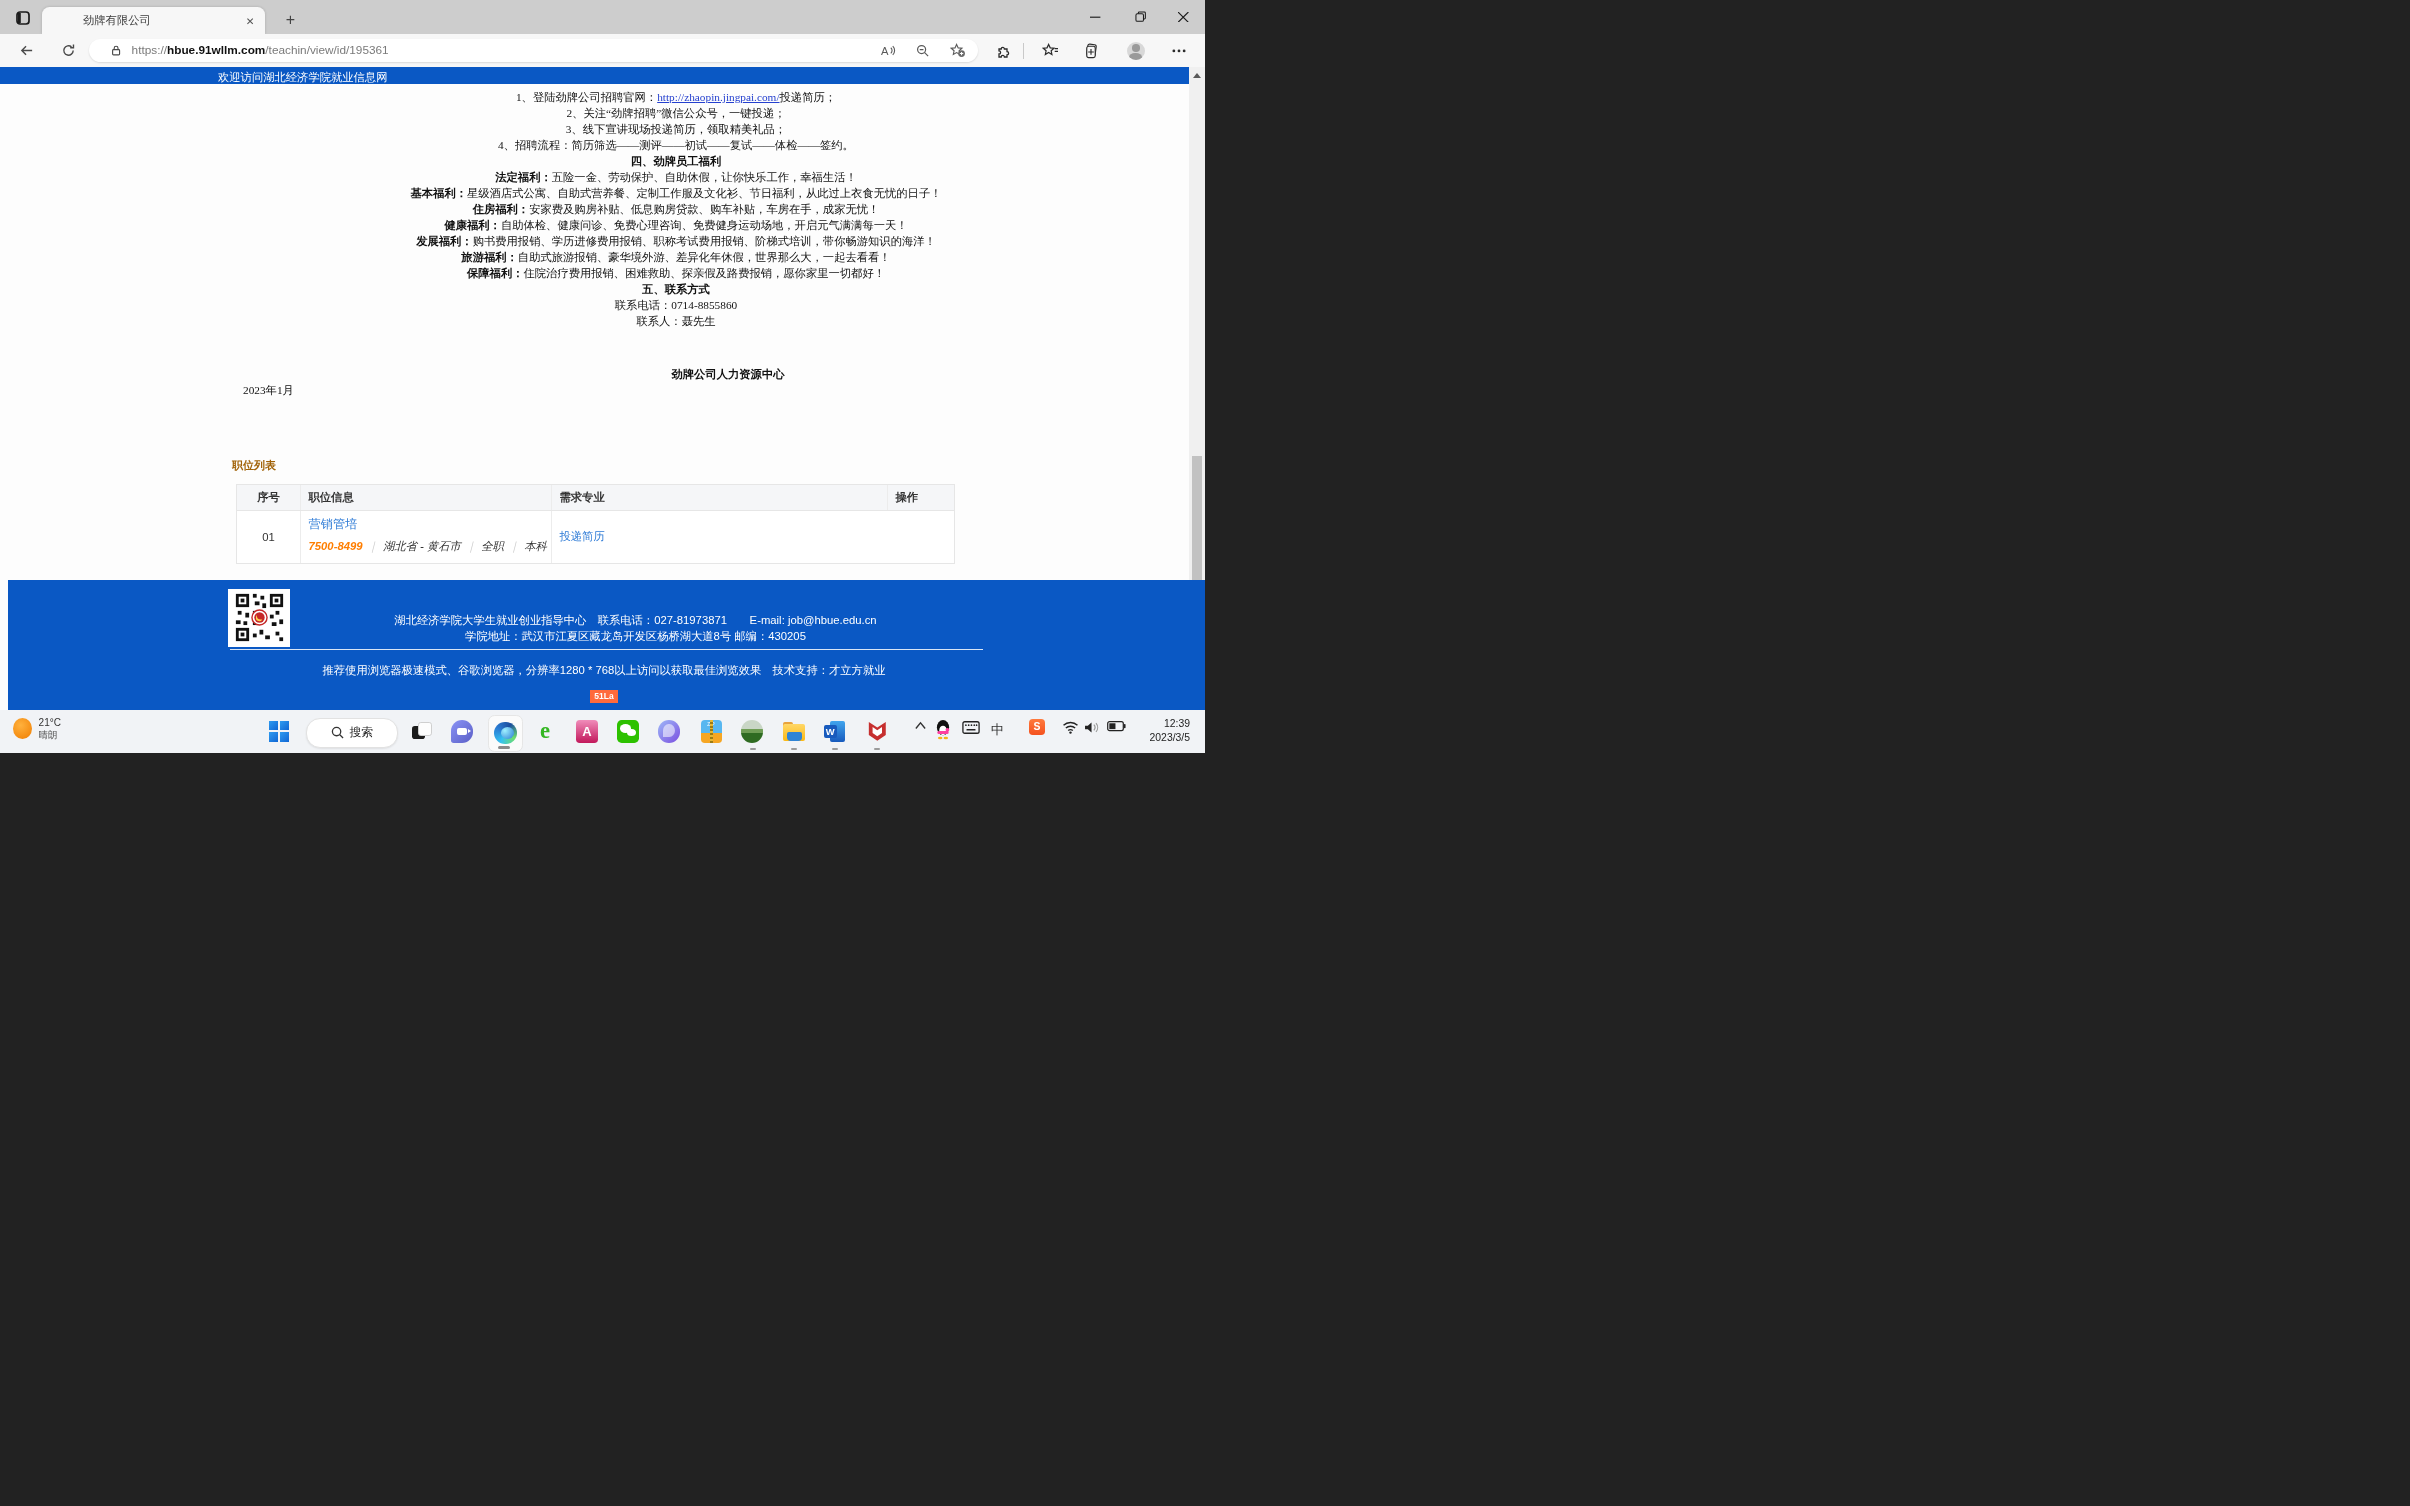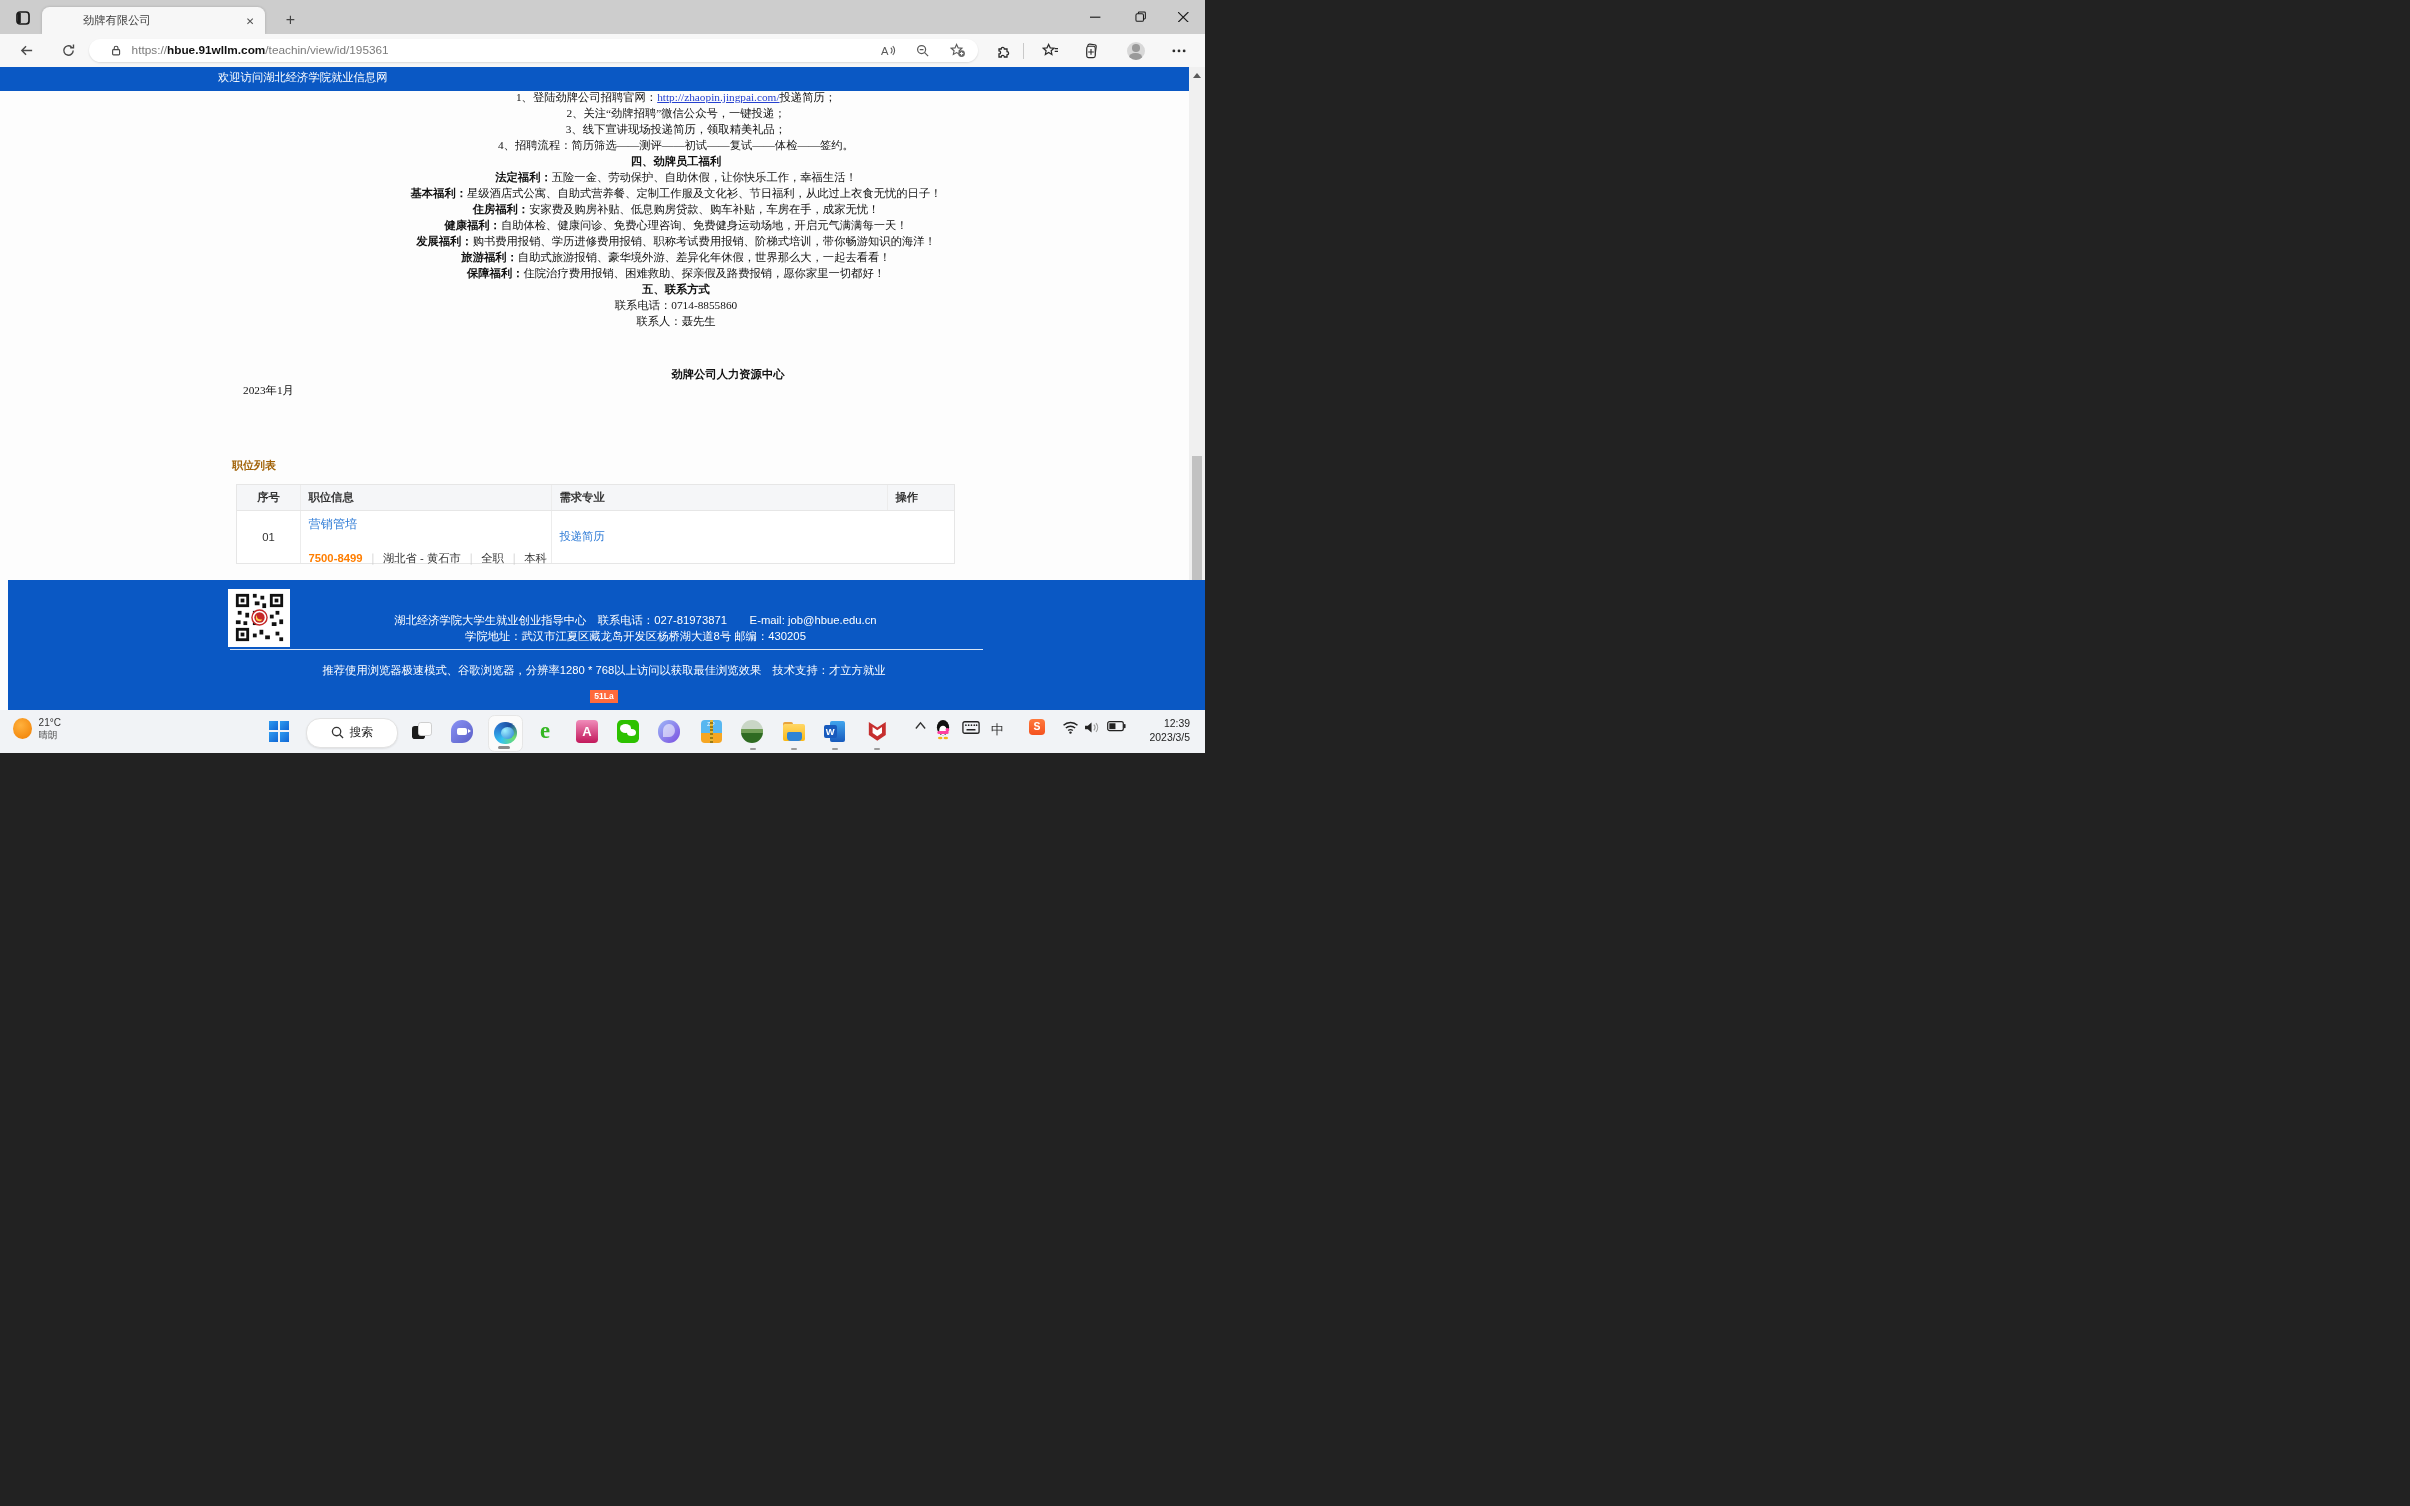--- a/index.html
+++ b/index.html
@@ -19,21 +19,21 @@
   .addr{position:absolute;left:89px;top:4.7px;width:889px;height:23.5px;background:#fff;border-radius:12.2px;box-shadow:0 0.9px 1.9px rgba(0,0,0,.12);display:flex;align-items:center;}
   .addr .lock{margin-left:21px;display:flex;}
   .addr .url{margin-left:9.4px;font-size:11.8px;color:#7a7a7a;white-space:nowrap;}
   .addr .url b{color:#111;font-weight:bold;}
   .inpill{position:absolute;top:2.8px;width:19px;height:19px;display:flex;align-items:center;justify-content:center;}
   .vdiv{position:absolute;left:1023px;top:8.5px;width:0.9px;height:16px;background:#c9c9c9;}
   .avatar{position:absolute;left:1127px;top:7.5px;width:18px;height:18px;border-radius:50%;background:#d8d8d8;overflow:hidden;}
   .avatar:before{content:"";position:absolute;left:5.2px;top:2.8px;width:7.5px;height:7.5px;border-radius:50%;background:#9a9a9a;}
   .avatar:after{content:"";position:absolute;left:2.4px;top:11.3px;width:13px;height:8.5px;border-radius:50%;background:#9a9a9a;}
   
-  .banner{position:absolute;left:0;top:67px;width:1189px;height:24px;background:#0a58c4;color:#fff;font-size:11.3px;line-height:21px;}
+  .banner{position:absolute;left:0;top:67px;width:1189px;height:17px;background:#0a58c4;color:#fff;font-size:11.3px;line-height:21px;}
   .banner span{position:absolute;left:218px;}
   
   .sbar{position:absolute;left:1189px;top:67px;width:16px;height:643px;background:#f0f0f0;}
   .sarrow{position:absolute;left:3.8px;width:0;height:0;border-left:4.7px solid transparent;border-right:4.7px solid transparent;}
   .sarrow.up{top:5.6px;border-bottom:5.6px solid #5a5a5a;}
   .sarrow.down{top:629px;border-top:5.6px solid #5a5a5a;}
   .sthumb{position:absolute;left:2.8px;top:389px;width:10.4px;height:215px;background:#c2c2c2;}
   
   .doc{position:absolute;left:243px;top:89px;width:866px;font-family:"Liberation Serif","DejaVu Serif",serif;font-size:11.3px;color:#111;}
   .dl{height:16px;line-height:16px;white-space:nowrap;text-align:center;}
@@ -47,21 +47,21 @@
   .jhead{display:flex;height:24.5px;background:#f5f6f8;border-bottom:0.9px solid #e6e6e6;font-size:11.3px;font-weight:bold;color:#333;}
   .jrow{display:flex;height:52px;font-size:11.3px;color:#333;}
   .jc{box-sizing:border-box;border-right:0.9px solid #ececec;display:flex;align-items:center;}
   .jc:last-child{border-right:none;}
   .c1{width:64px;justify-content:center;}
   .c2{width:251px;padding-left:7.5px;}
   .c3{width:336px;padding-left:7.5px;}
   .c4{width:65px;padding-left:7.5px;}
   .jrow .c2{display:block;padding-top:5.6px;}
   .jname{color:#2e7bd6;font-size:12.2px;cursor:pointer;}
-  .jline2{margin-top:18px;white-space:nowrap;}
+  .jline2{margin-top:6px;white-space:nowrap;font-style:italic;}
   .salary{color:#ff7e00;font-weight:bold;}
   .sep{color:#ccc;margin:0 4.7px;}
   .apply{color:#2e7bd6;cursor:pointer;}
   
   .footer{position:absolute;left:0;top:580px;width:1205px;height:130px;background:#0a58c4;color:#fff;margin-left:8px;}
   .qr{position:absolute;left:220px;top:8.5px;width:62px;height:58px;background:#fff;display:flex;align-items:center;justify-content:center;}
   .flines{position:absolute;left:220px;top:32px;width:815px;text-align:center;font-size:11.3px;line-height:16px;}
   .fdiv{position:absolute;left:222px;top:69px;width:753px;height:0.9px;background:rgba(255,255,255,.85);}
   .fline3{position:absolute;left:0;top:83px;width:1192px;text-align:center;font-size:11.3px;}
   .badge51{position:absolute;left:582px;top:110px;width:28px;height:13px;background:#ff6a3c;color:#fff;font-size:8.5px;font-weight:bold;text-align:center;line-height:13px;}

